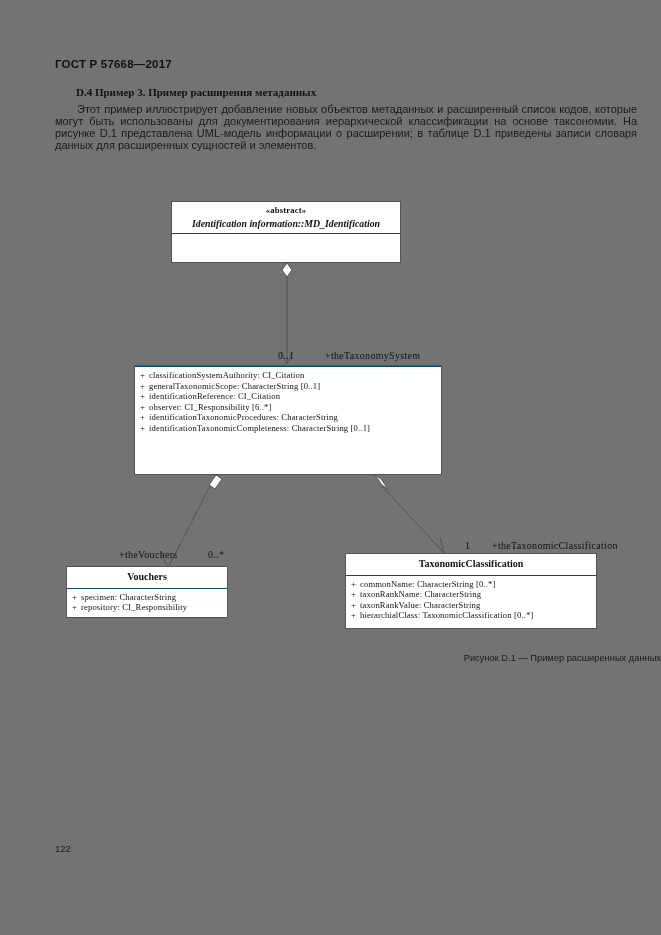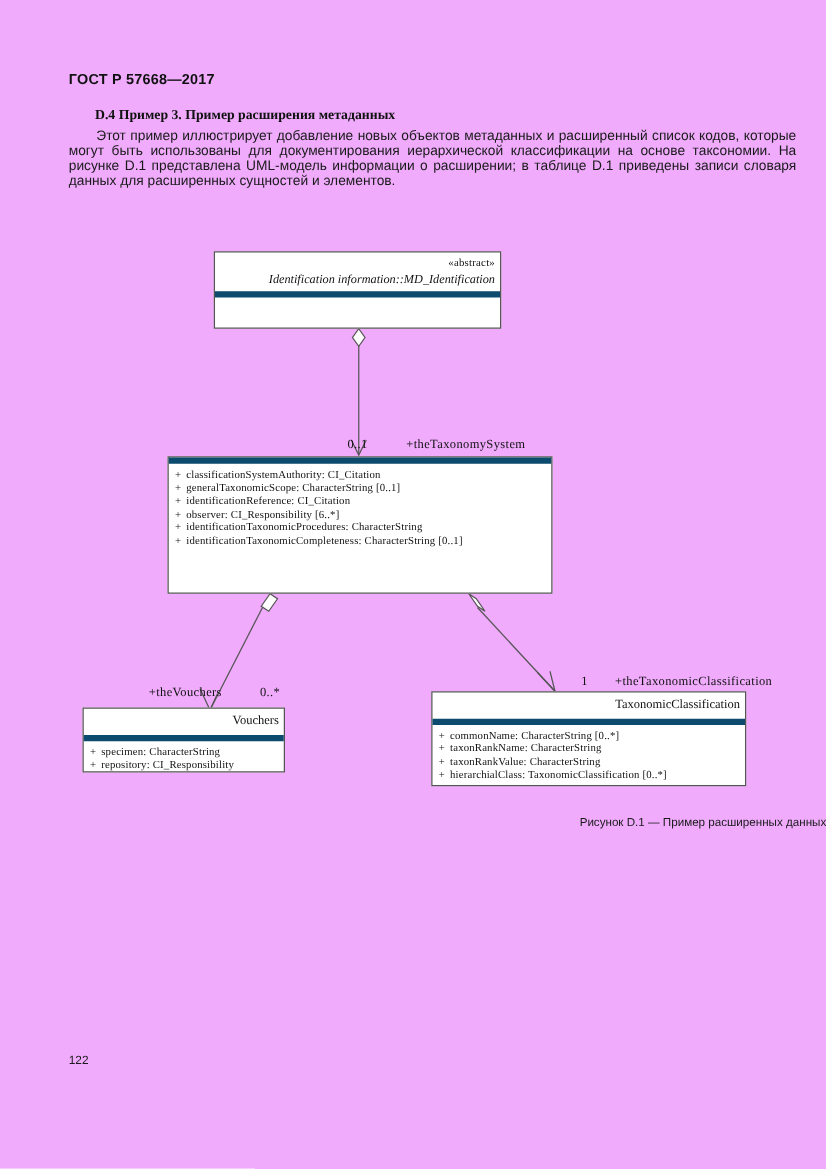--- a/index.html
+++ b/index.html
@@ -4,21 +4,21 @@
 <style>
   html, body {
     margin: 0;
     padding: 0;
     background: #ffffff;
   }
   .page {
     position: relative;
     width: 661px;
     height: 935px;
-    background: #f0abfc;
+    background: #737373;
     overflow: hidden;
     font-family: "Liberation Sans", sans-serif;
     color: #1a1a1a;
   }
 
   
   .doc-header {
     position: absolute;
     left: 55px;
     top: 58px;
@@ -70,44 +70,45 @@
 
   
   .uml-box {
     position: absolute;
     border: 1px solid #555;
     background: #ffffff;
     box-sizing: border-box;
     font-family: "Liberation Serif", serif;
   }
   .uml-title {
-    text-align: right;
+    text-align: center;
     font-size: 10px;
     padding: 4px 4px 5px 4px;
     color: #111;
     line-height: 11.5px;
+    font-weight: bold;
   }
   .uml-title.abstract-title {
     font-size: 9.2px;
     padding: 3px 4px 4px 4px;
   }
   .uml-title .stereotype {
     display: block;
     font-size: 8.6px;
     font-style: normal;
     letter-spacing: 0.2px;
   }
   .uml-title .qualified-name {
     display: block;
     font-style: italic;
     font-size: 9.8px;
     margin-top: 1px;
   }
   .uml-divider {
-    border-top: 5px solid #0c4a6e;
+    border-top: 1px solid #0c4a6e;
   }
   .uml-attrs {
     padding: 3px 2px 3px 5px;
   }
   .uml-attr {
     font-size: 8.6px;
     line-height: 10.6px;
     white-space: nowrap;
     color: #111;
     letter-spacing: 0.15px;

